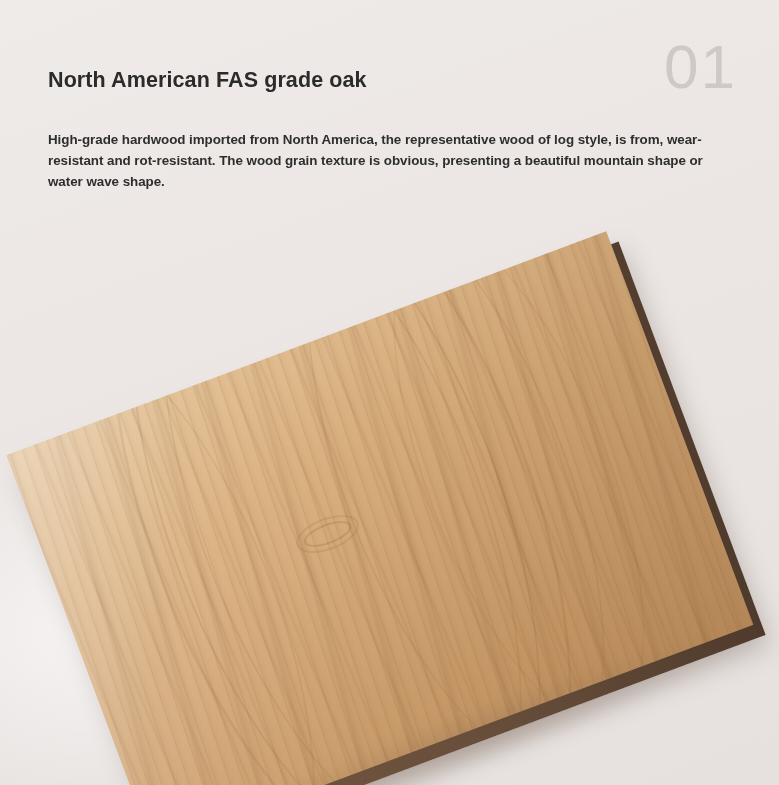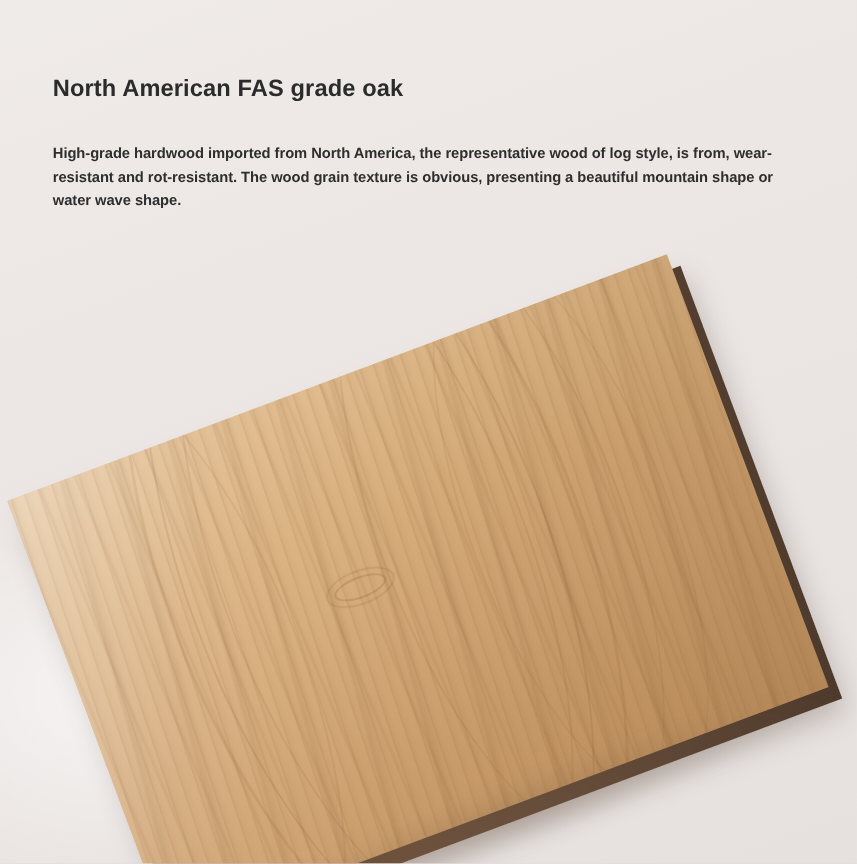--- a/index.html
+++ b/index.html
@@ -170,20 +170,21 @@
     filter: blur(6px);
   }
 </style>
 </head>
 <body>
 
 <div class="page">
 
   <div class="light-wash"></div>
 
+  <div class="index-number">01</div>
 
   <div class="headline">North American FAS grade oak</div>
 
   <div class="body-copy">High-grade hardwood imported from North America, the representative wood of log style, is from, wear-resistant and rot-resistant. The wood grain texture is obvious, presenting a beautiful mountain shape or water wave shape.</div>
 
   <div class="panel-stage">
     <div class="panel-wrap">
       <div class="panel-edge"></div>
       <div class="panel-top">
         <div class="grain g1"></div>

